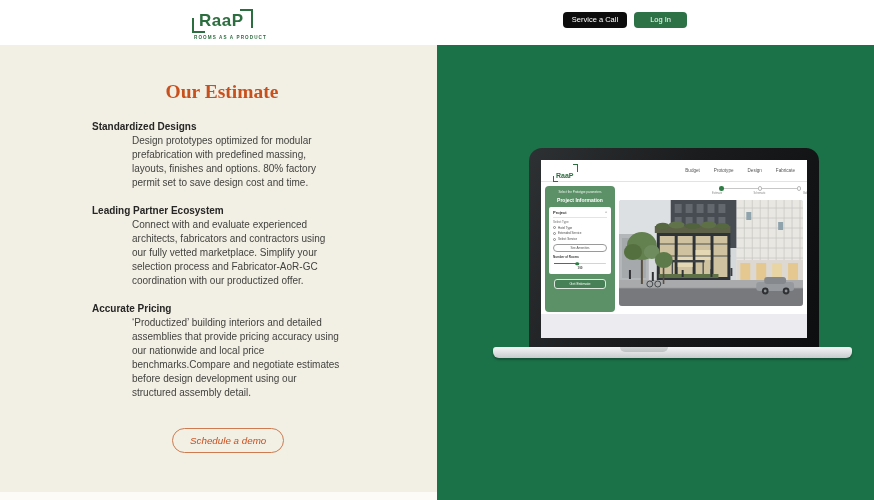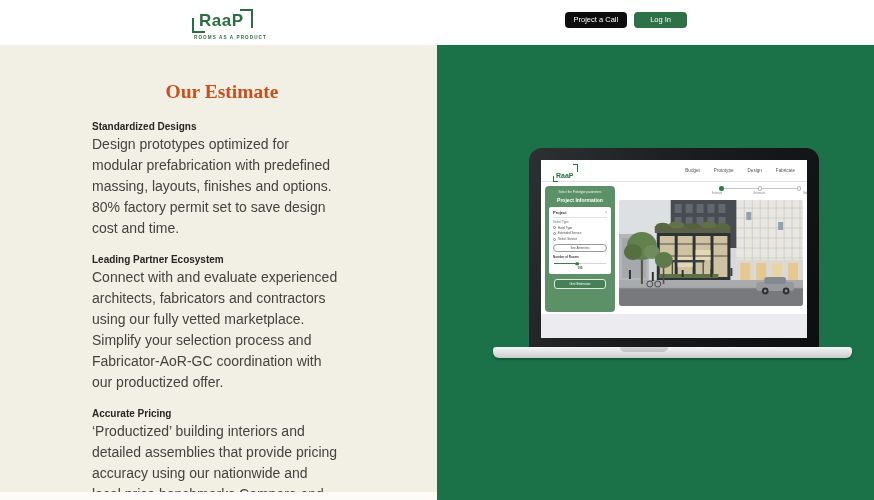--- a/index.html
+++ b/index.html
@@ -23,21 +23,21 @@
   .btn-green { background:#2c7246; color:#fff; border:none; border-radius:4px; font-size:7.5px;
     padding:0 16px; height:16px; line-height:16px; cursor:pointer; font-family:inherit; }
 
   
   .left-panel { position:absolute; top:45px; left:0; width:437px; height:455px; background:#f2efe5; }
   .solutions-title { font-family:"Liberation Serif", serif; font-weight:bold; font-size:19.5px;
     color:#c8501d; text-align:center; width:260px; margin:36px 0 0 92px; }
   .solutions-col { width:248px; margin-left:92px; margin-top:18px; color:#40403e; }
   .sol-block { margin-bottom:15px; }
   .sol-head { font-size:10px; font-weight:bold; color:#262624; margin-bottom:2px; }
-  .sol-body { font-size:14px; line-height:21px; color:#43433f; }
+  .sol-body { font-size:10px; line-height:14px; color:#43433f;margin-left:40px; }
   .btn-demo { display:inline-block; margin:13px 0 0 172px; background:transparent;
     border:1px solid #cd7c50; border-radius:13px; color:#c8501d; font-style:italic;
     font-size:9.8px; padding:6px 17px; cursor:pointer; font-family:inherit; }
   .bottom-strip { position:absolute; bottom:0; left:0; width:437px; height:8px; background:#fcfbf7; }
 
   
   .right-panel { position:absolute; top:45px; left:437px; width:437px; height:455px; background:#1b7148; }
 
   
   .laptop { position:absolute; left:0; top:0; width:437px; height:455px; }
@@ -111,41 +111,42 @@
 <div class="page">
 
   <div class="header">
     <div class="logo">
       <div class="logo-mark">
         <span class="logo-text">RaaP</span>
       </div>
       <div class="logo-sub">ROOMS AS A PRODUCT</div>
     </div>
     <div class="header-actions">
-      <button class="btn-dark">Project a Call</button>
+      <button class="btn-dark">Service a Call</button>
       <button class="btn-green">Log In</button>
     </div>
   </div>
 
   <div class="left-panel">
     <h2 class="solutions-title">Our Estimate</h2>
     <div class="solutions-col">
       <div class="sol-block">
         <div class="sol-head">Standardized Designs</div>
         <div class="sol-body">Design prototypes optimized for modular prefabrication with predefined massing, layouts, finishes and options. 80% factory permit set to save design cost and time.</div>
       </div>
       <div class="sol-block">
         <div class="sol-head">Leading Partner Ecosystem</div>
         <div class="sol-body">Connect with and evaluate experienced architects, fabricators and contractors using our fully vetted marketplace. Simplify your selection process and Fabricator-AoR-GC coordination with our productized offer.</div>
       </div>
       <div class="sol-block">
         <div class="sol-head">Accurate Pricing</div>
         <div class="sol-body">‘Productized’ building interiors and detailed assemblies that provide pricing accuracy using our nationwide and local price benchmarks.Compare and negotiate estimates before design development using our structured assembly detail.</div>
       </div>
     </div>
+    <button class="btn-demo">Schedule a demo</button>
     <div class="bottom-strip"></div>
   </div>
 
   <div class="right-panel">
     <div class="laptop">
       <div class="lid">
         <div class="screen">
 
           <div class="app-topbar">
             <div class="app-logo">

